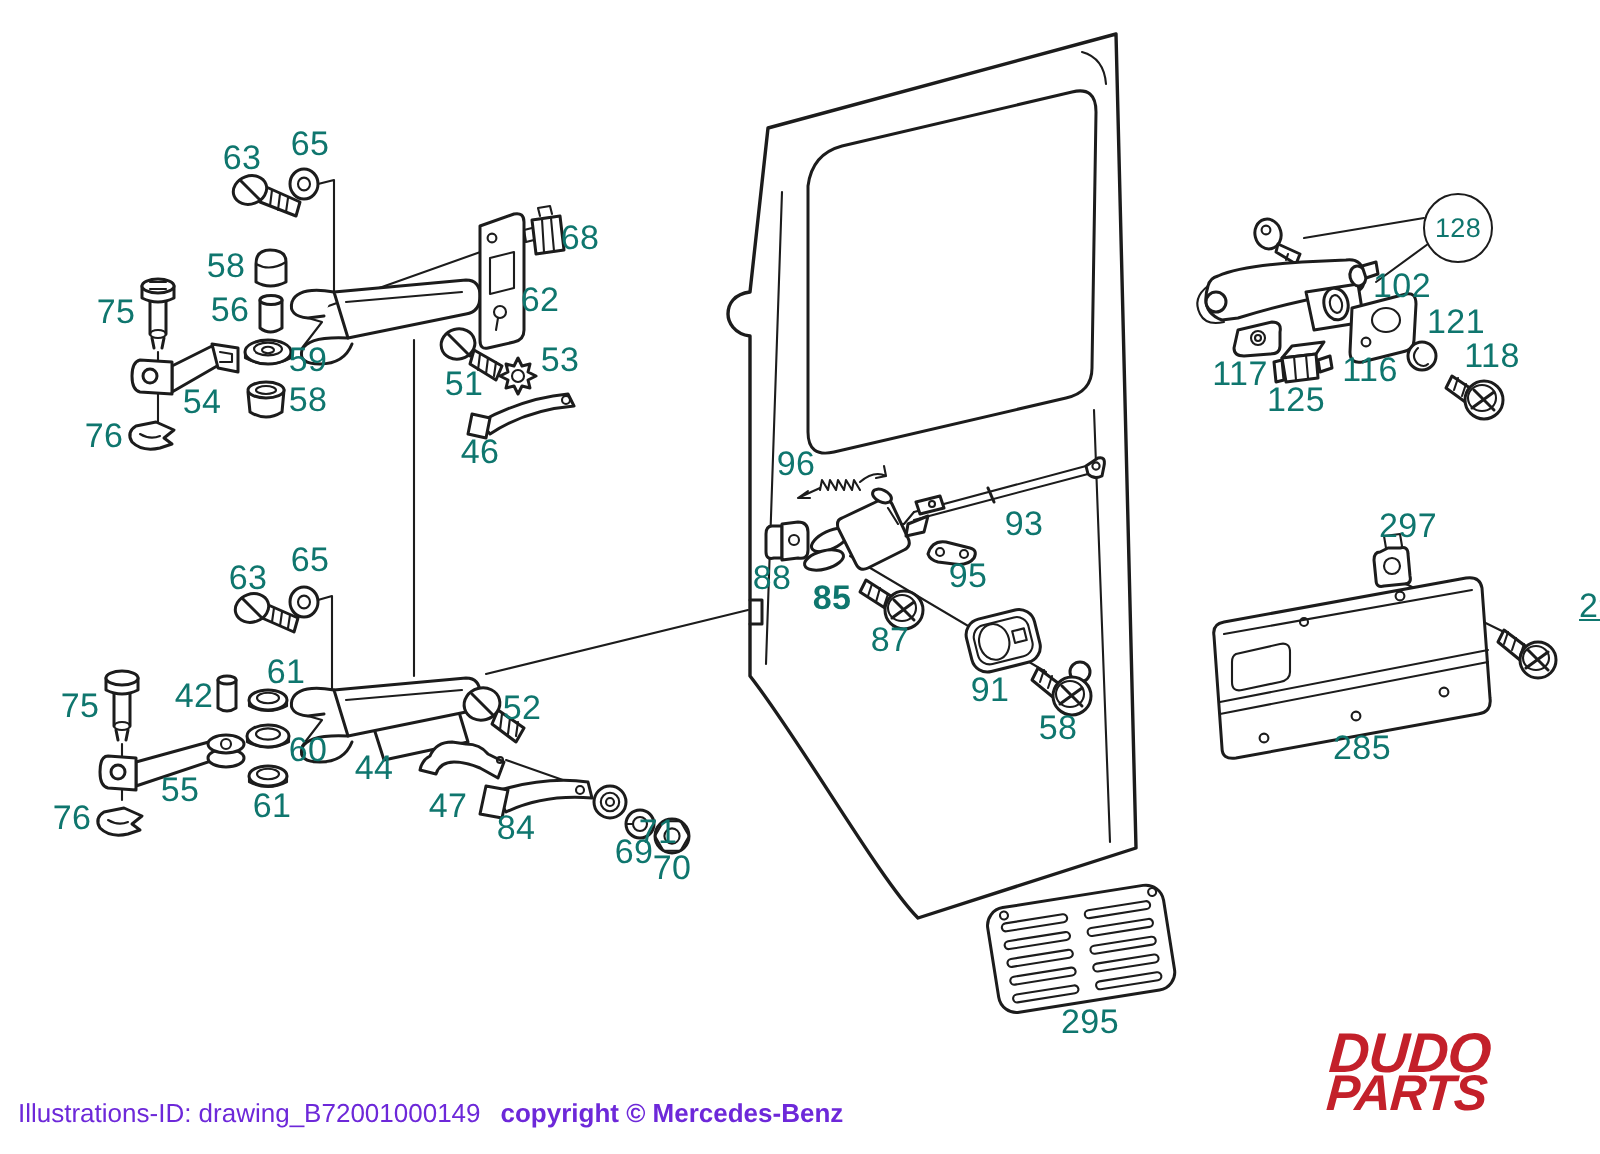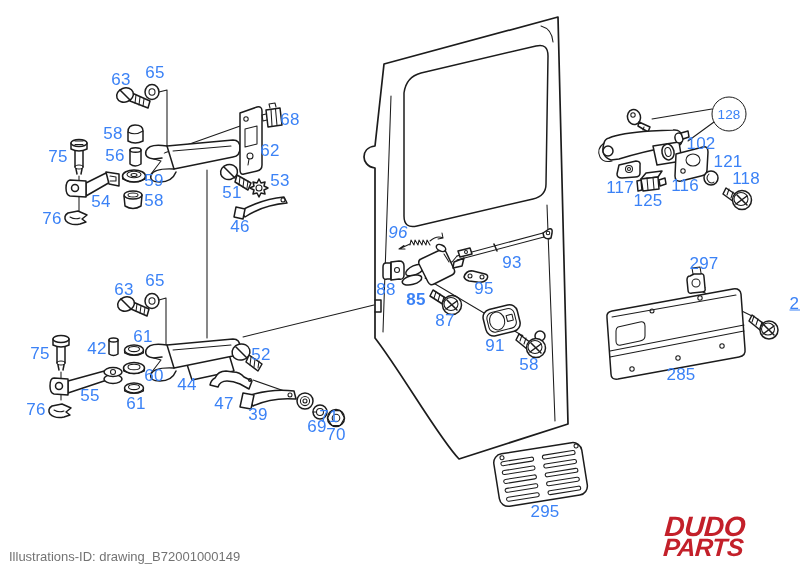--- a/index.html
+++ b/index.html
@@ -5,26 +5,26 @@
   html,body{margin:0;padding:0;background:#ffffff;}
   .stage{position:relative;width:800px;height:577px;background:#fff;overflow:hidden;
          font-family:"Liberation Sans",sans-serif;}
   svg{position:absolute;left:0;top:0;}
   
   .ln{stroke:#1c1c1c;stroke-width:1.5;fill:none;stroke-linecap:round;stroke-linejoin:round;}
   .lf{stroke:#1c1c1c;stroke-width:1.5;fill:#ffffff;stroke-linecap:round;stroke-linejoin:round;}
   .th{stroke:#1c1c1c;stroke-width:1.05;fill:none;stroke-linecap:round;stroke-linejoin:round;}
   
   .part-label{position:absolute;transform:translate(-50%,-50%);font-size:17px;line-height:1;
-              color:#3b82f6;white-space:nowrap;letter-spacing:0.2px;}
+              color:#0f766e;white-space:nowrap;letter-spacing:0.2px;}
   .part-label.circled{width:33px;height:33px;border:1.6px solid #1c1c1c;border-radius:50%;
               background:#fff;display:flex;align-items:center;justify-content:center;
               font-size:13.5px;}
   
-  .footer{position:absolute;left:9px;top:549px;font-size:13px;color:#737373;display:flex;gap:10px;align-items:baseline;}
+  .footer{position:absolute;left:9px;top:549px;font-size:13px;color:#6d28d9;display:flex;gap:10px;align-items:baseline;}
   .footer .id{font-weight:400;}
   .footer .copy{font-weight:700;}
   
   .logo{position:absolute;left:664px;top:516px;font-style:italic;font-weight:700;
         transform:skewX(-4deg);line-height:0.78;}
   .logo .l1{font-size:28px;letter-spacing:-0.5px;}
   .logo .l2{font-size:25px;letter-spacing:-0.5px;}
 </style>
 </head>
 <body>
@@ -403,25 +403,25 @@
       <div class="part-label" style="left: 143px; top: 336px;">61</div>
       <div class="part-label" style="left: 97px; top: 348px;">42</div>
       <div class="part-label" style="left: 40px; top: 353px;">75</div>
       <div class="part-label" style="left: 154px; top: 375px;">60</div>
       <div class="part-label" style="left: 90px; top: 395px;">55</div>
       <div class="part-label" style="left: 187px; top: 384px;">44</div>
       <div class="part-label" style="left: 136px; top: 403px;">61</div>
       <div class="part-label" style="left: 36px; top: 409px;">76</div>
       <div class="part-label" style="left: 261px; top: 354px;">52</div>
       <div class="part-label" style="left: 224px; top: 403px;">47</div>
-      <div class="part-label" style="left: 258px; top: 414px;">39</div>
+      <div class="part-label" style="left: 258px; top: 414px;">84</div>
       <div class="part-label" style="left: 295px; top: 416px; margin-left: 34px;">71</div>
       <div class="part-label" style="left: 317px; top: 426px;">69</div>
       <div class="part-label" style="left: 336px; top: 434px;">70</div>
-      <div class="part-label" style="left: 398px; top: 232px; font-style: italic;">96</div>
+      <div class="part-label" style="left: 398px; top: 232px;">96</div>
       <div class="part-label" style="left: 512px; top: 262px;">93</div>
       <div class="part-label" style="left: 386px; top: 289px;">88</div>
       <div class="part-label" style="left: 416px; top: 299px; font-weight: bold;">85</div>
       <div class="part-label" style="left: 484px; top: 288px;">95</div>
       <div class="part-label" style="left: 445px; top: 320px;">87</div>
       <div class="part-label" style="left: 495px; top: 345px;">91</div>
       <div class="part-label" style="left: 529px; top: 364px;">58</div>
       <div class="part-label circled" style="left: 729px; top: 114px;">128</div>
       <div class="part-label" style="left: 701px; top: 143px;">102</div>
       <div class="part-label" style="left: 620px; top: 187px;">117</div>
@@ -430,20 +430,21 @@
       <div class="part-label" style="left: 728px; top: 161px;">121</div>
       <div class="part-label" style="left: 746px; top: 178px;">118</div>
       <div class="part-label" style="left: 692px; top: 263px; margin-left: 12px;">297</div>
       <div class="part-label" style="left: 804px; top: 303px; text-decoration: underline;">298</div>
       <div class="part-label" style="left: 681px; top: 374px;">285</div>
       <div class="part-label" style="left: 545px; top: 511px;">295</div>
     </div>
 
   <div class="footer">
     <span class="id">Illustrations-ID: drawing_B72001000149</span>
+    <span class="copy">copyright © Mercedes-Benz</span>
   </div>
 
   <div class="logo" style="color: rgb(195, 32, 42);">
     <div class="l1">DUDO</div>
     <div class="l2">PARTS</div>
   </div>
 
 </div>
 
 </body></html>

